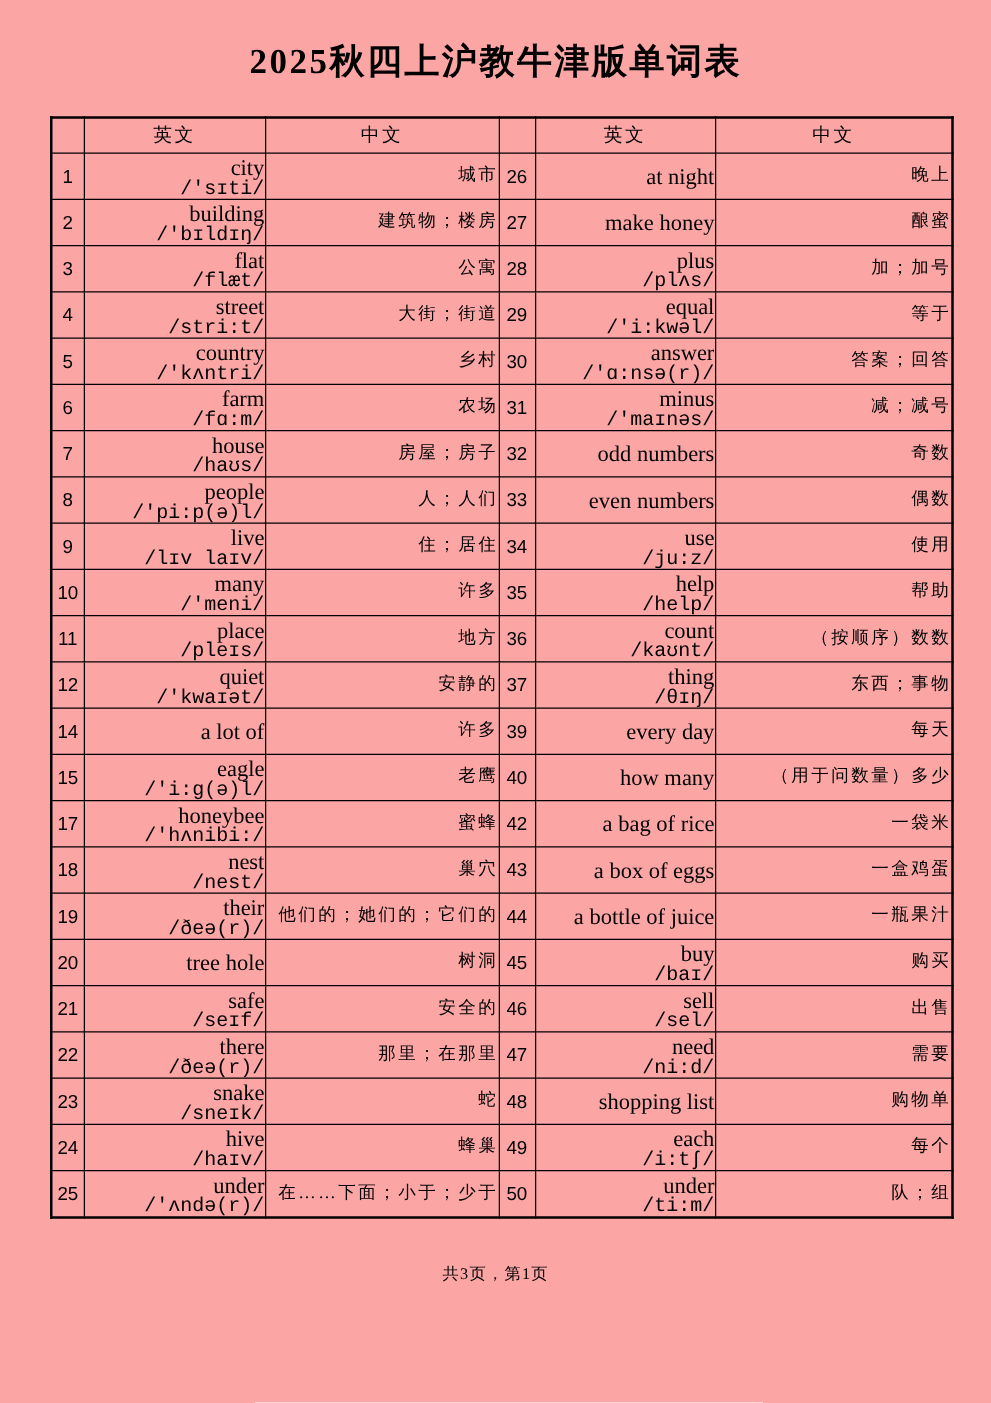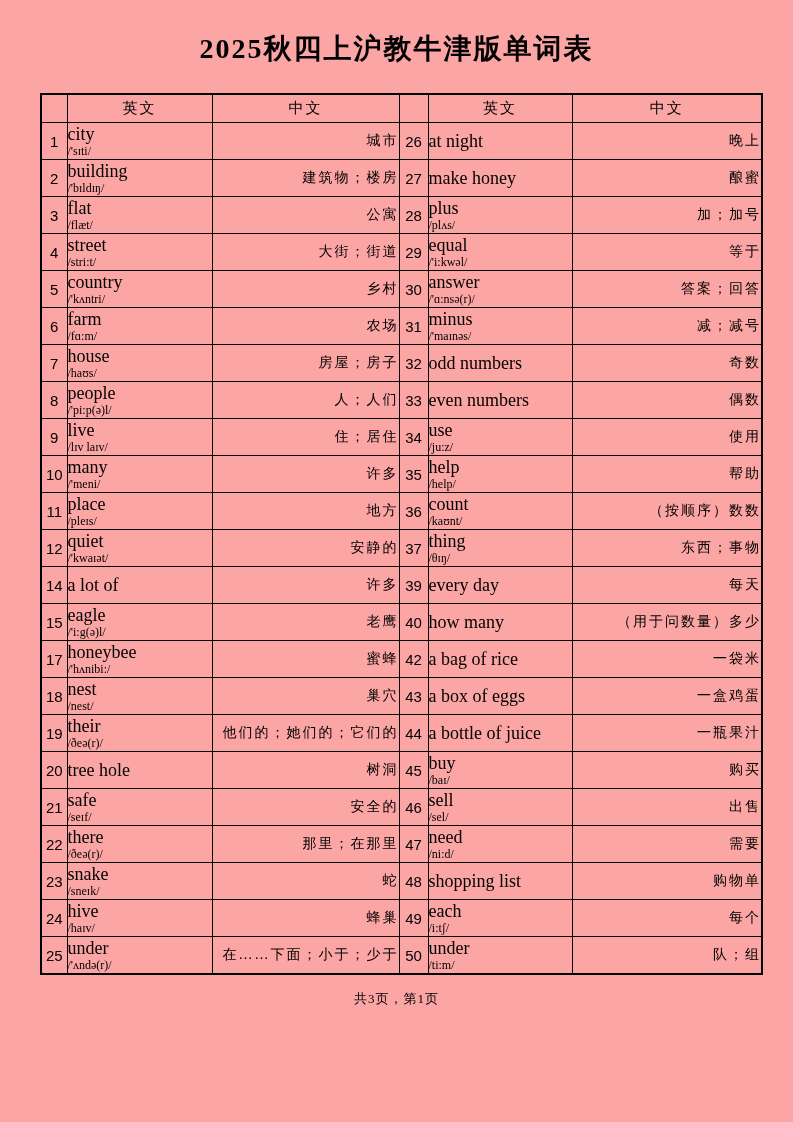--- a/index.html
+++ b/index.html
@@ -48,45 +48,45 @@
     text-align: center;
     letter-spacing: 2px;
     font-family: "Liberation Serif", serif;
   }
   tbody td { height: 36px; vertical-align: middle; }
   .c-num {
     text-align: center;
     font-family: "Liberation Sans", sans-serif;
     font-size: 15px;
   }
-  .c-en { padding-left: 5px; }
+  .c-en { padding-left: 5px; text-align: right; }
   .word {
     font-size: 18px;
     line-height: 19px;
     font-family: "Liberation Serif", serif;
     white-space: nowrap;
   }
   .phon {
-    font-family: Liberation Serif, serif;
-    font-size: 12px;
+    font-family: Liberation Mono, monospace;
+    font-size: 16px;
     line-height: 14px;
     white-space: nowrap;
   }
   .phon:empty { display: none; }
   .c-zh {
     padding-left: 6px;
     padding-right: 2px;
     font-size: 14px;
     letter-spacing: 2px;
     line-height: 18px;
     font-family: "Liberation Serif", serif;
     text-align: right;
   }
   .page-footer {
-    margin-top: 15px;
+    margin-top: 35px;
     text-align: center;
     font-size: 13px;
     letter-spacing: 1px;
     font-family: "Liberation Serif", serif;
   }
 </style>
 </head>
 <body>
 
 <div class="page">

